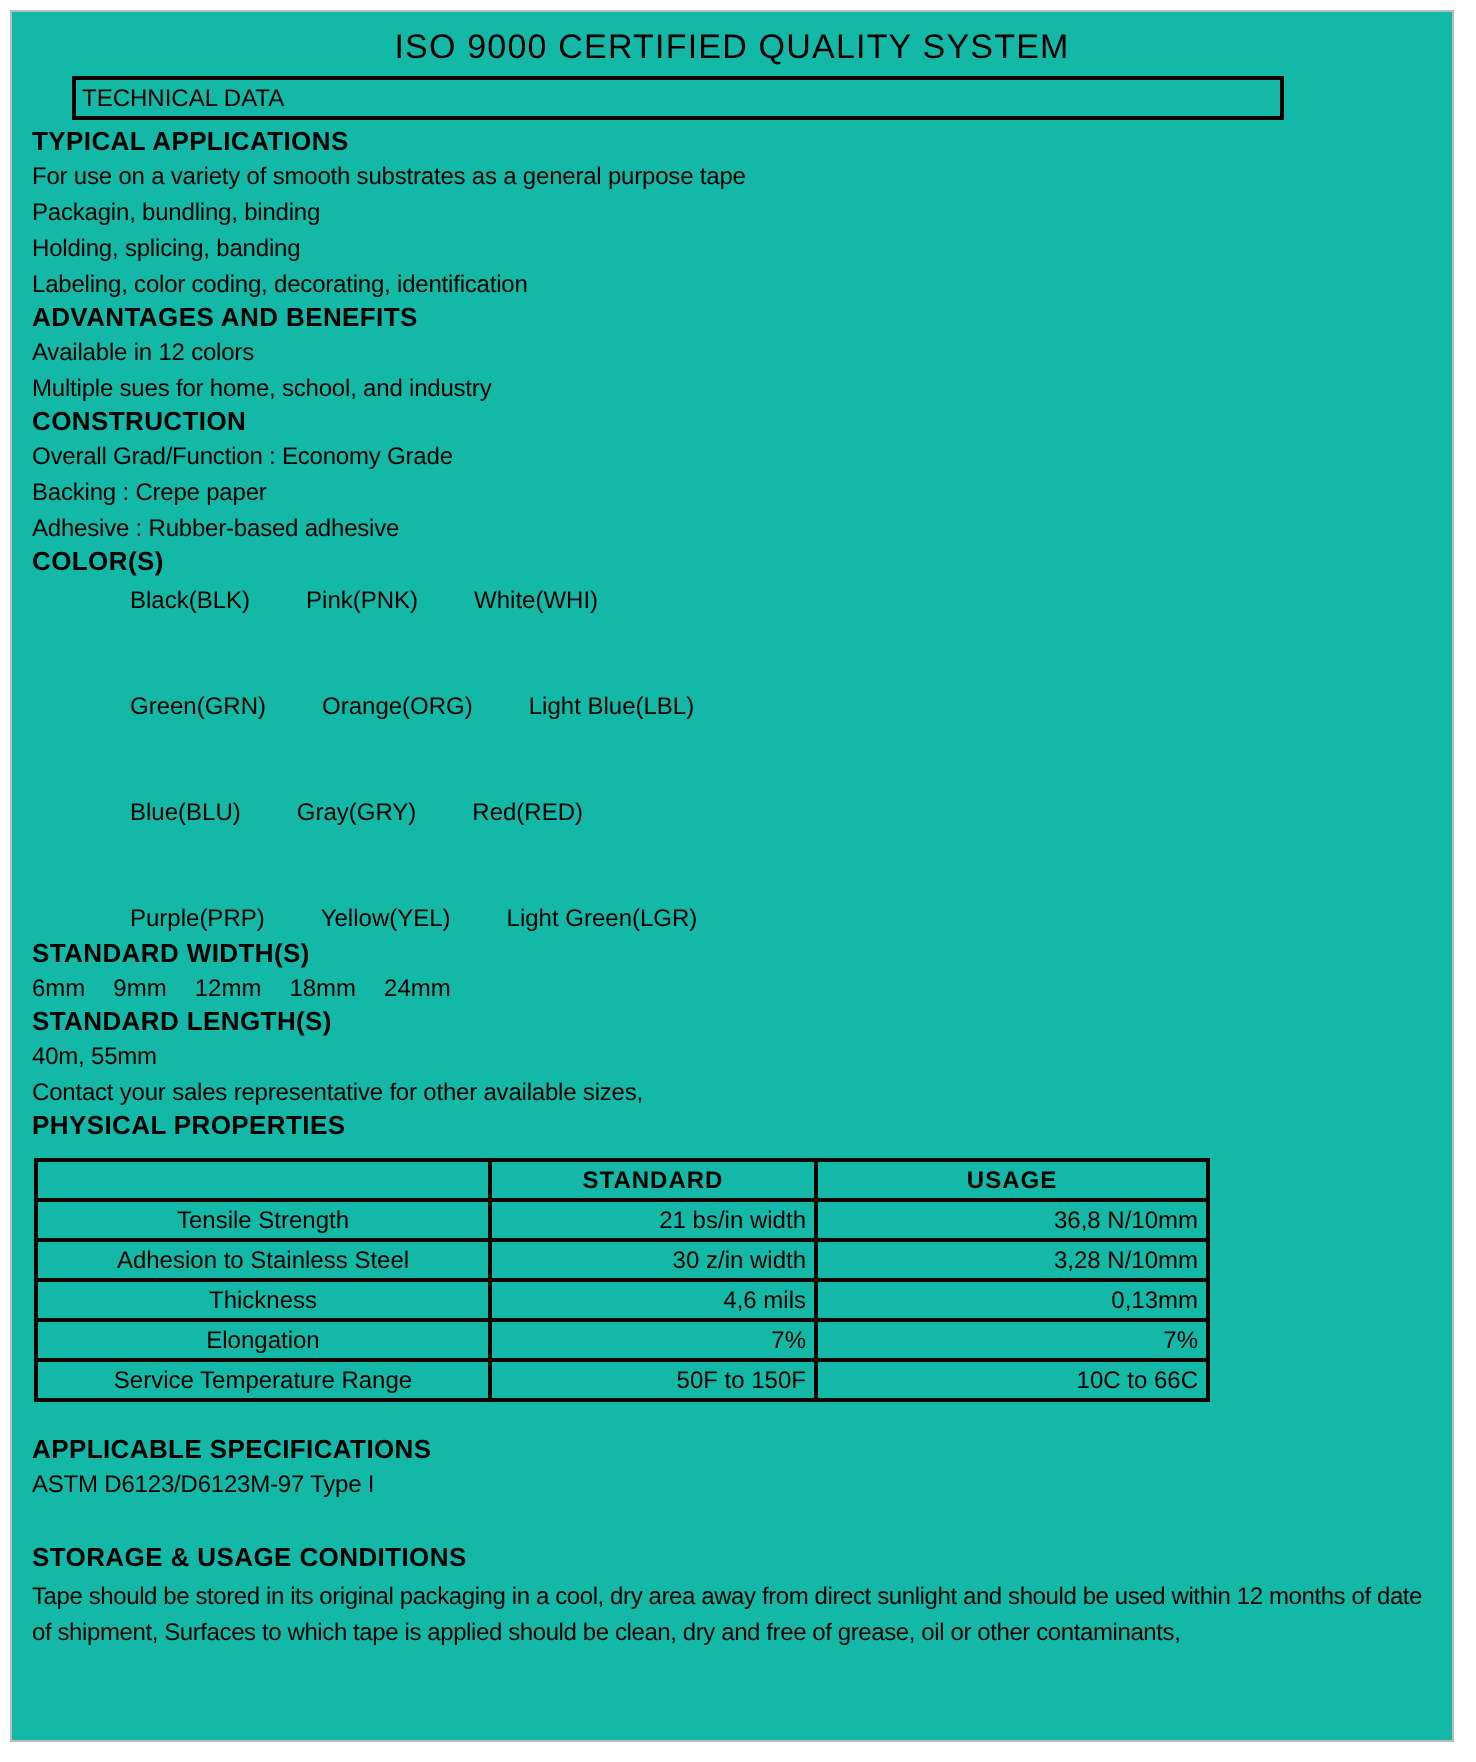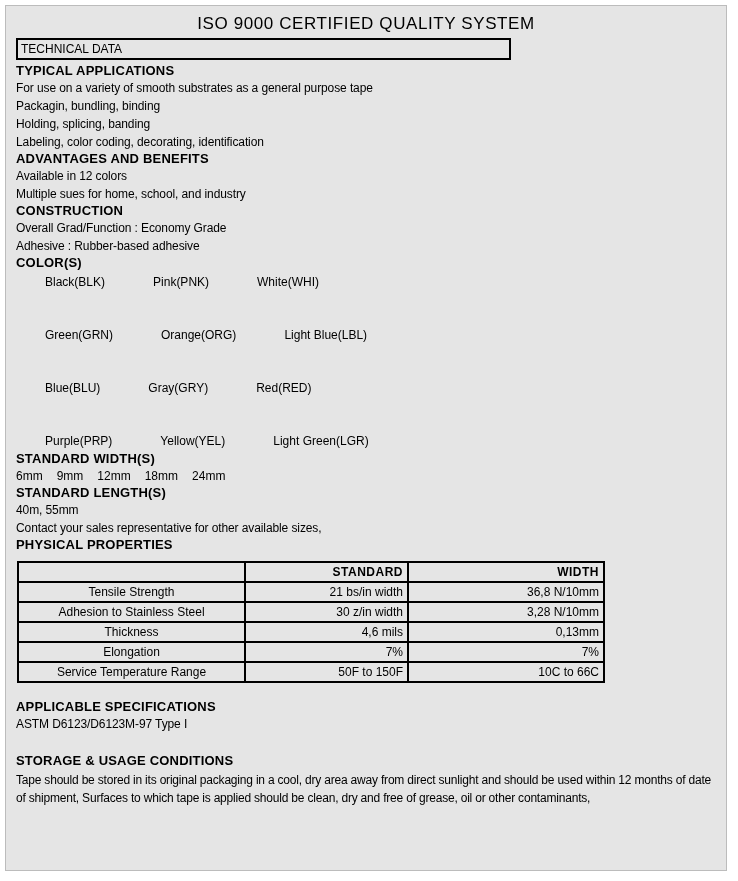--- a/index.html
+++ b/index.html
@@ -6,62 +6,64 @@
   html,body { width:738px; height:881px; background:#fff; }
   body {
     font-family:"Liberation Sans", sans-serif;
     color:#000;
     position:relative;
   }
   .page {
     position:absolute; left:5px; top:5px;
     width:722px; height:866px;
     border:1px solid #bcbcbc;
-    background:#e5e5e5;
+    background:#14b8a6;
     padding:8px 10px 12px 10px;
     overflow:hidden;
   }
   .doc-title {
     text-align:center;
     font-size:17px;
     letter-spacing:.6px;
     line-height:20px;
     margin-bottom:4px;
     white-space:nowrap;
   }
   .banner {
     border:2px solid #000;
-    width:495px;
+    width:606px;
     height:22px;
     font-size:12px;
     line-height:18px;
     padding-left:3px;
     margin-bottom:3px;
+    margin-left:20px;
   }
   .sec-heading {
     font-size:13px;
     font-weight:bold;
     line-height:16px;
     letter-spacing:.2px;
     white-space:nowrap;
   }
   .line {
     font-size:12px;
     line-height:18px;
     letter-spacing:-0.1px;
     white-space:nowrap;
   }
   .colors-grid { margin:4px 0 0 29px; }
   .color-row {
     display:flex;
-    gap:48px;
+    gap:28px;
     font-size:12px;
     line-height:15px;
     margin-bottom:38px;
     white-space:nowrap;
+    margin-left:20px;
   }
   .color-row.last { margin-bottom:2px; }
   .inline-list {
     display:flex;
     gap:14px;
     font-size:12px;
     line-height:18px;
     white-space:nowrap;
     text-align:right;
   }
@@ -74,21 +76,21 @@
     border:2px solid #000;
     font-size:12px;
     height:20px;
     padding:0 4px;
     overflow:hidden;
     white-space:nowrap;
   }
   table.props th {
     font-weight:bold;
     letter-spacing:.5px;
-    text-align:right;
+    text-align:center;
   }
   table.props col.c1 { width:227px; }
   table.props col.c2 { width:163px; }
   table.props col.c3 { width:196px; }
   table.props td.label { text-align:center; }
   table.props td.val { text-align:right; }
   .mt-specs { margin-top:16px; }
   .mt-storage { margin-top:20px; }
   .para {
     font-size:12px;
@@ -114,20 +116,21 @@
   <div class="line">Packagin, bundling, binding</div>
   <div class="line">Holding, splicing, banding</div>
   <div class="line">Labeling, color coding, decorating, identification</div>
 
   <div class="sec-heading">ADVANTAGES AND BENEFITS</div>
   <div class="line">Available in 12 colors</div>
   <div class="line">Multiple sues for home, school, and industry</div>
 
   <div class="sec-heading">CONSTRUCTION</div>
   <div class="line">Overall Grad/Function : Economy Grade</div>
+  <div class="line">Backing : Crepe paper</div>
   <div class="line">Adhesive : Rubber-based adhesive</div>
 
   <div class="sec-heading">COLOR(S)</div>
   <div class="colors-grid">
     <div class="color-row">
       <span>Black(BLK)</span>
       <span>Pink(PNK)</span>
       <span>White(WHI)</span>
     </div>
     <div class="color-row">
@@ -164,21 +167,21 @@
   <table class="props">
     <colgroup>
         <col class="c1">
         <col class="c2">
         <col class="c3">
       </colgroup>
     <thead>
       <tr>
         <th></th>
         <th>STANDARD</th>
-        <th>WIDTH</th>
+        <th>USAGE</th>
       </tr>
     </thead>
     <tbody>
       <tr>
         <td class="label">Tensile Strength</td>
         <td class="val">21 bs/in width</td>
         <td class="val">36,8 N/10mm</td>
       </tr>
       <tr>
         <td class="label">Adhesion to Stainless Steel</td>

